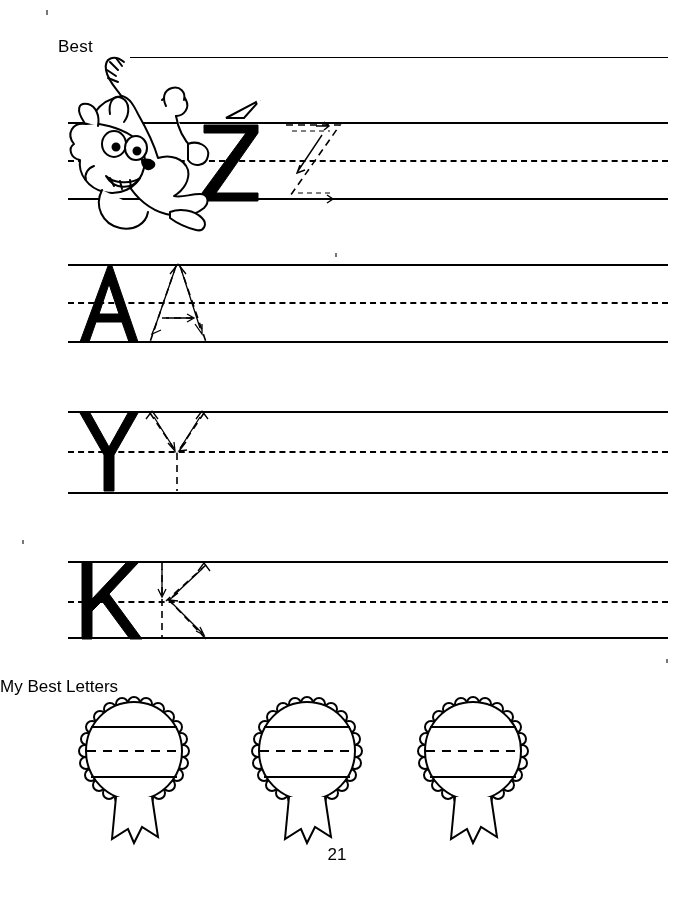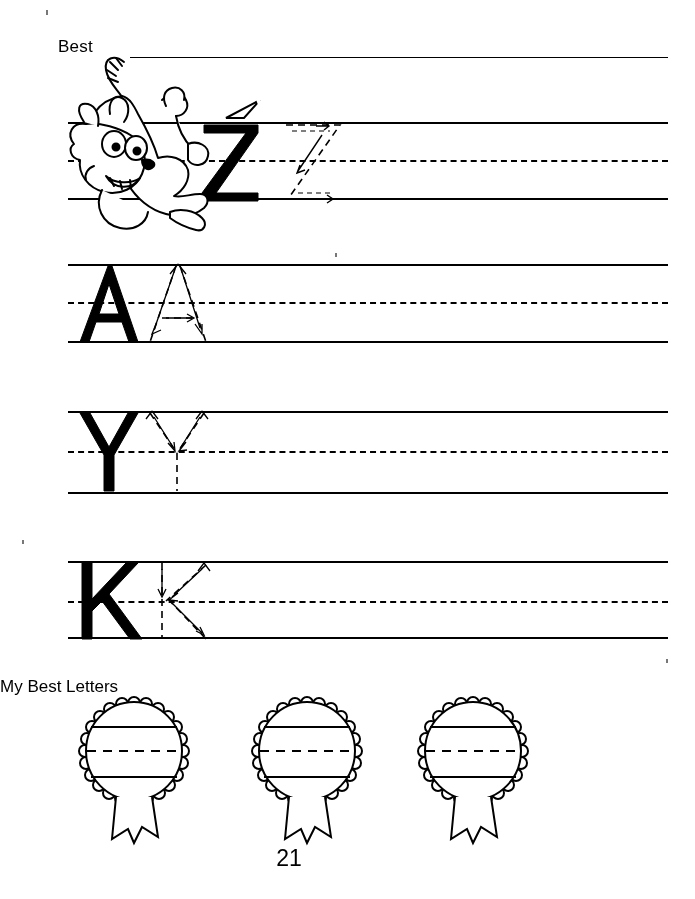--- a/index.html
+++ b/index.html
@@ -112,21 +112,22 @@
   .ribbon.r1 { left: 72px; top: 693px; }
   .ribbon.r2 { left: 245px; top: 693px; }
   .ribbon.r3 { left: 411px; top: 693px; }
 
   .page-number {
     position: absolute;
     left: 0;
     top: 845px;
     width: 578px;
     text-align: center;
-    font-size: 23px;
+    font-size: 17px;
+    padding-left: 48px;
   }
 
   
   .speck {
     position: absolute;
     width: 2px;
     height: 5px;
     background: #777;
   }
 </style>

